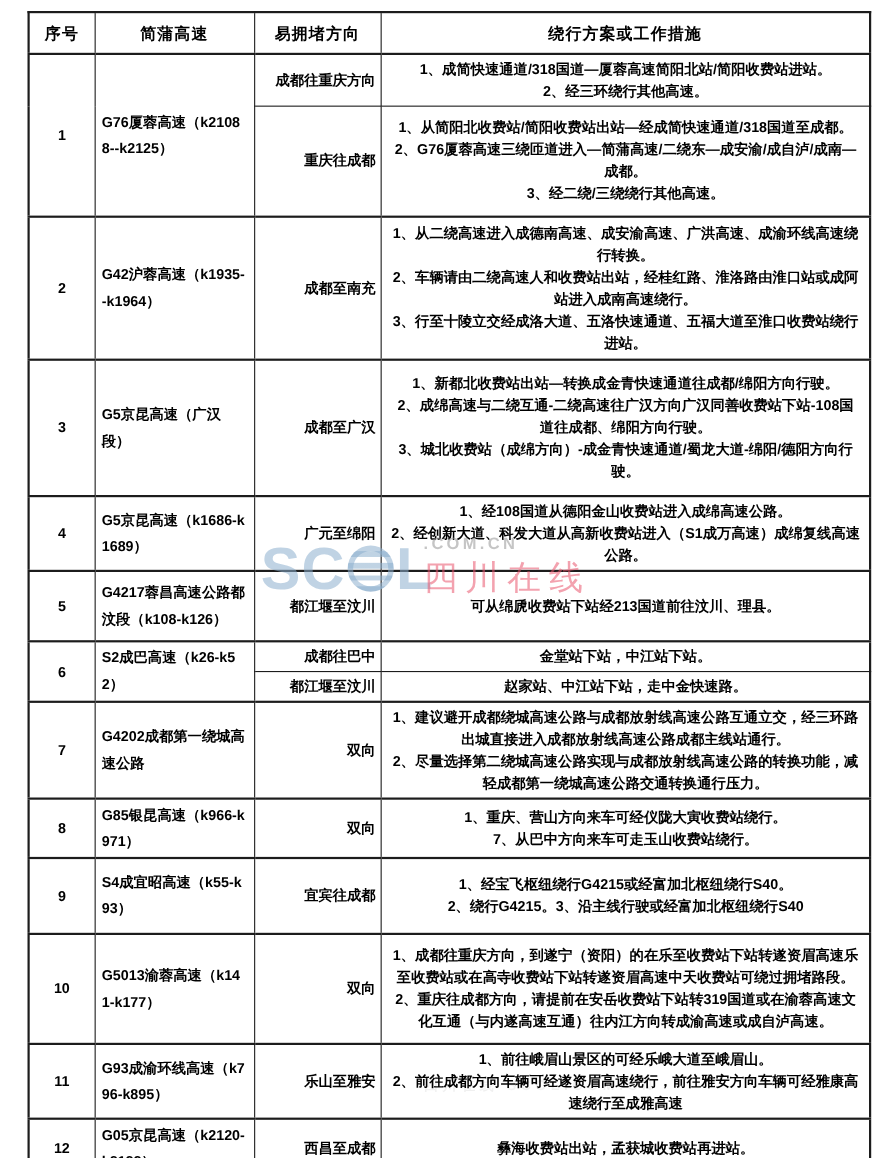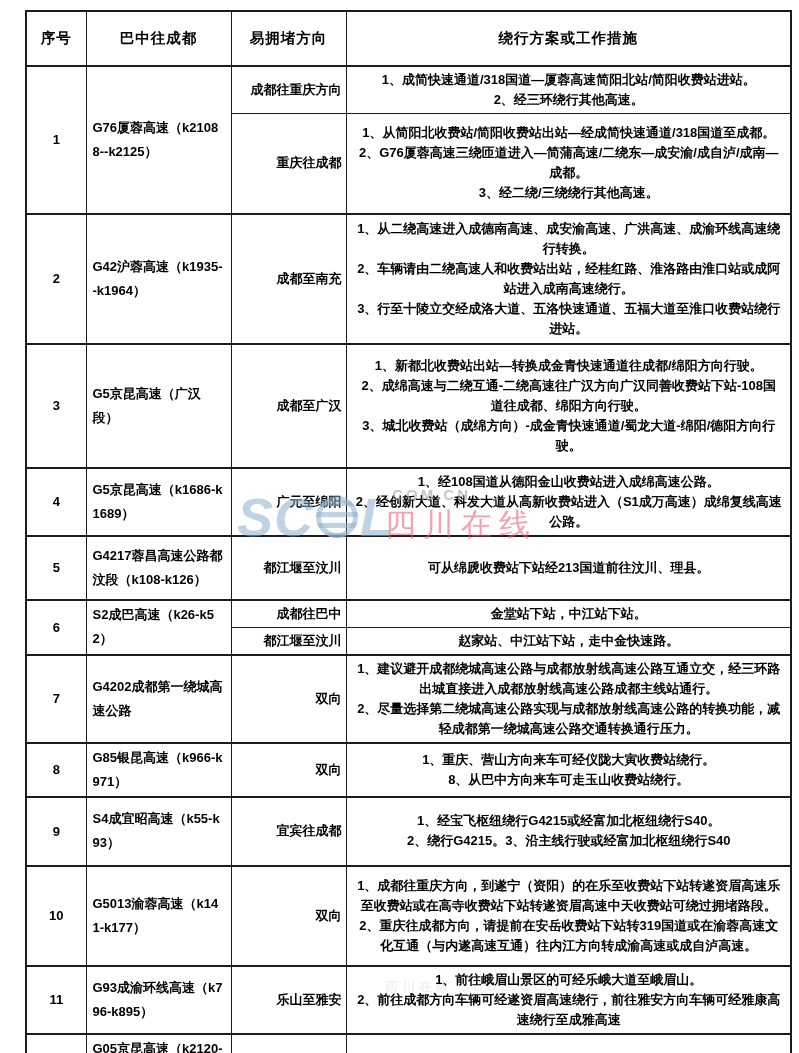--- a/index.html
+++ b/index.html
@@ -13,21 +13,21 @@
 
   td.c-no   { text-align:center; font-size:13px; }
   td.c-name { font-size:13px; line-height:24px; padding:2px 6px; }
   td.c-name.left { text-align:left;margin-left:48px; }
   td.c-dir  { text-align:right; font-size:13px; padding:2px 4px; }
   td.c-meas { text-align:center; font-size:13px; line-height:20px; padding:3px 8px 3px 9px; white-space:pre-line; }
 
   
   .wm { position:absolute; left:212px; top:480px; pointer-events:none; z-index:5; }
   .wm-row { display:flex; align-items:center; }
-  .wm-letters { font-size:54px; font-weight:700; color:rgba(140,175,205,0.55); letter-spacing:1px; line-height:54px;font-style:italic; }
+  .wm-letters { font-size:54px; font-weight:700; color:rgba(140,175,205,0.55); letter-spacing:1px; line-height:54px; }
   .wm-globe { display:inline-block; width:42px; height:42px; border-radius:50%;
     background:
       linear-gradient(rgba(140,175,205,0.0) 0 0),
       repeating-linear-gradient(180deg, rgba(140,175,205,0.55) 0 5px, rgba(255,255,255,0) 5px 11px);
     border:5px solid rgba(140,175,205,0.55); margin:0 2px; box-sizing:border-box; }
   .wm-right { position:absolute; left:148px; top:-4px; width:220px; }
   .wm-domain { font-size:15px; font-weight:700; color:rgba(150,150,150,0.55); letter-spacing:3px; }
   .wm-name { font-size:31px; font-weight:400; color:rgba(233,85,110,0.55); letter-spacing:7px; margin-top:1px; }
   .wm-faint { position:absolute; left:360px; top:968px; font-size:13px; font-weight:700; color:rgba(0,0,0,0.06); letter-spacing:4px; pointer-events:none; }
 </style>
@@ -37,23 +37,23 @@
 <div class="page">
 
   <table class="detour">
     <colgroup>
       <col style="width:60px">
         <col style="width:145px">
         <col style="width:115px">
         <col style="width:445px">
     </colgroup>
     <thead>
-      <tr style="height:55px">
+      <tr style="height:38px">
         <th>序号</th>
-        <th>巴中往成都</th>
+        <th>简蒲高速</th>
         <th>易拥堵方向</th>
         <th>绕行方案或工作措施</th>
       </tr>
     </thead>
     <tbody>
 
       <tr class="major" style="height:44px">
         <td class="c-no" rowspan="2">1</td>
         <td class="c-name" rowspan="2">G76厦蓉高速（k21088--k2125）</td>
         <td class="c-dir">成都往重庆方向</td>
@@ -117,21 +117,21 @@
         <td class="c-dir">双向</td>
         <td class="c-meas">1、建议避开成都绕城高速公路与成都放射线高速公路互通立交，经三环路出城直接进入成都放射线高速公路成都主线站通行。
 2、尽量选择第二绕城高速公路实现与成都放射线高速公路的转换功能，减轻成都第一绕城高速公路交通转换通行压力。</td>
       </tr>
 
       <tr class="major" style="height:48px">
         <td class="c-no">8</td>
         <td class="c-name">G85银昆高速（k966-k971）</td>
         <td class="c-dir">双向</td>
         <td class="c-meas">1、重庆、营山方向来车可经仪陇大寅收费站绕行。
-8、从巴中方向来车可走玉山收费站绕行。</td>
+7、从巴中方向来车可走玉山收费站绕行。</td>
       </tr>
 
       <tr class="major" style="height:69px">
         <td class="c-no">9</td>
         <td class="c-name">S4成宜昭高速（k55-k93）</td>
         <td class="c-dir">宜宾往成都</td>
         <td class="c-meas">1、经宝飞枢纽绕行G4215或经富加北枢纽绕行S40。
 2、绕行G4215。3、沿主线行驶或经富加北枢纽绕行S40</td>
       </tr>
 

